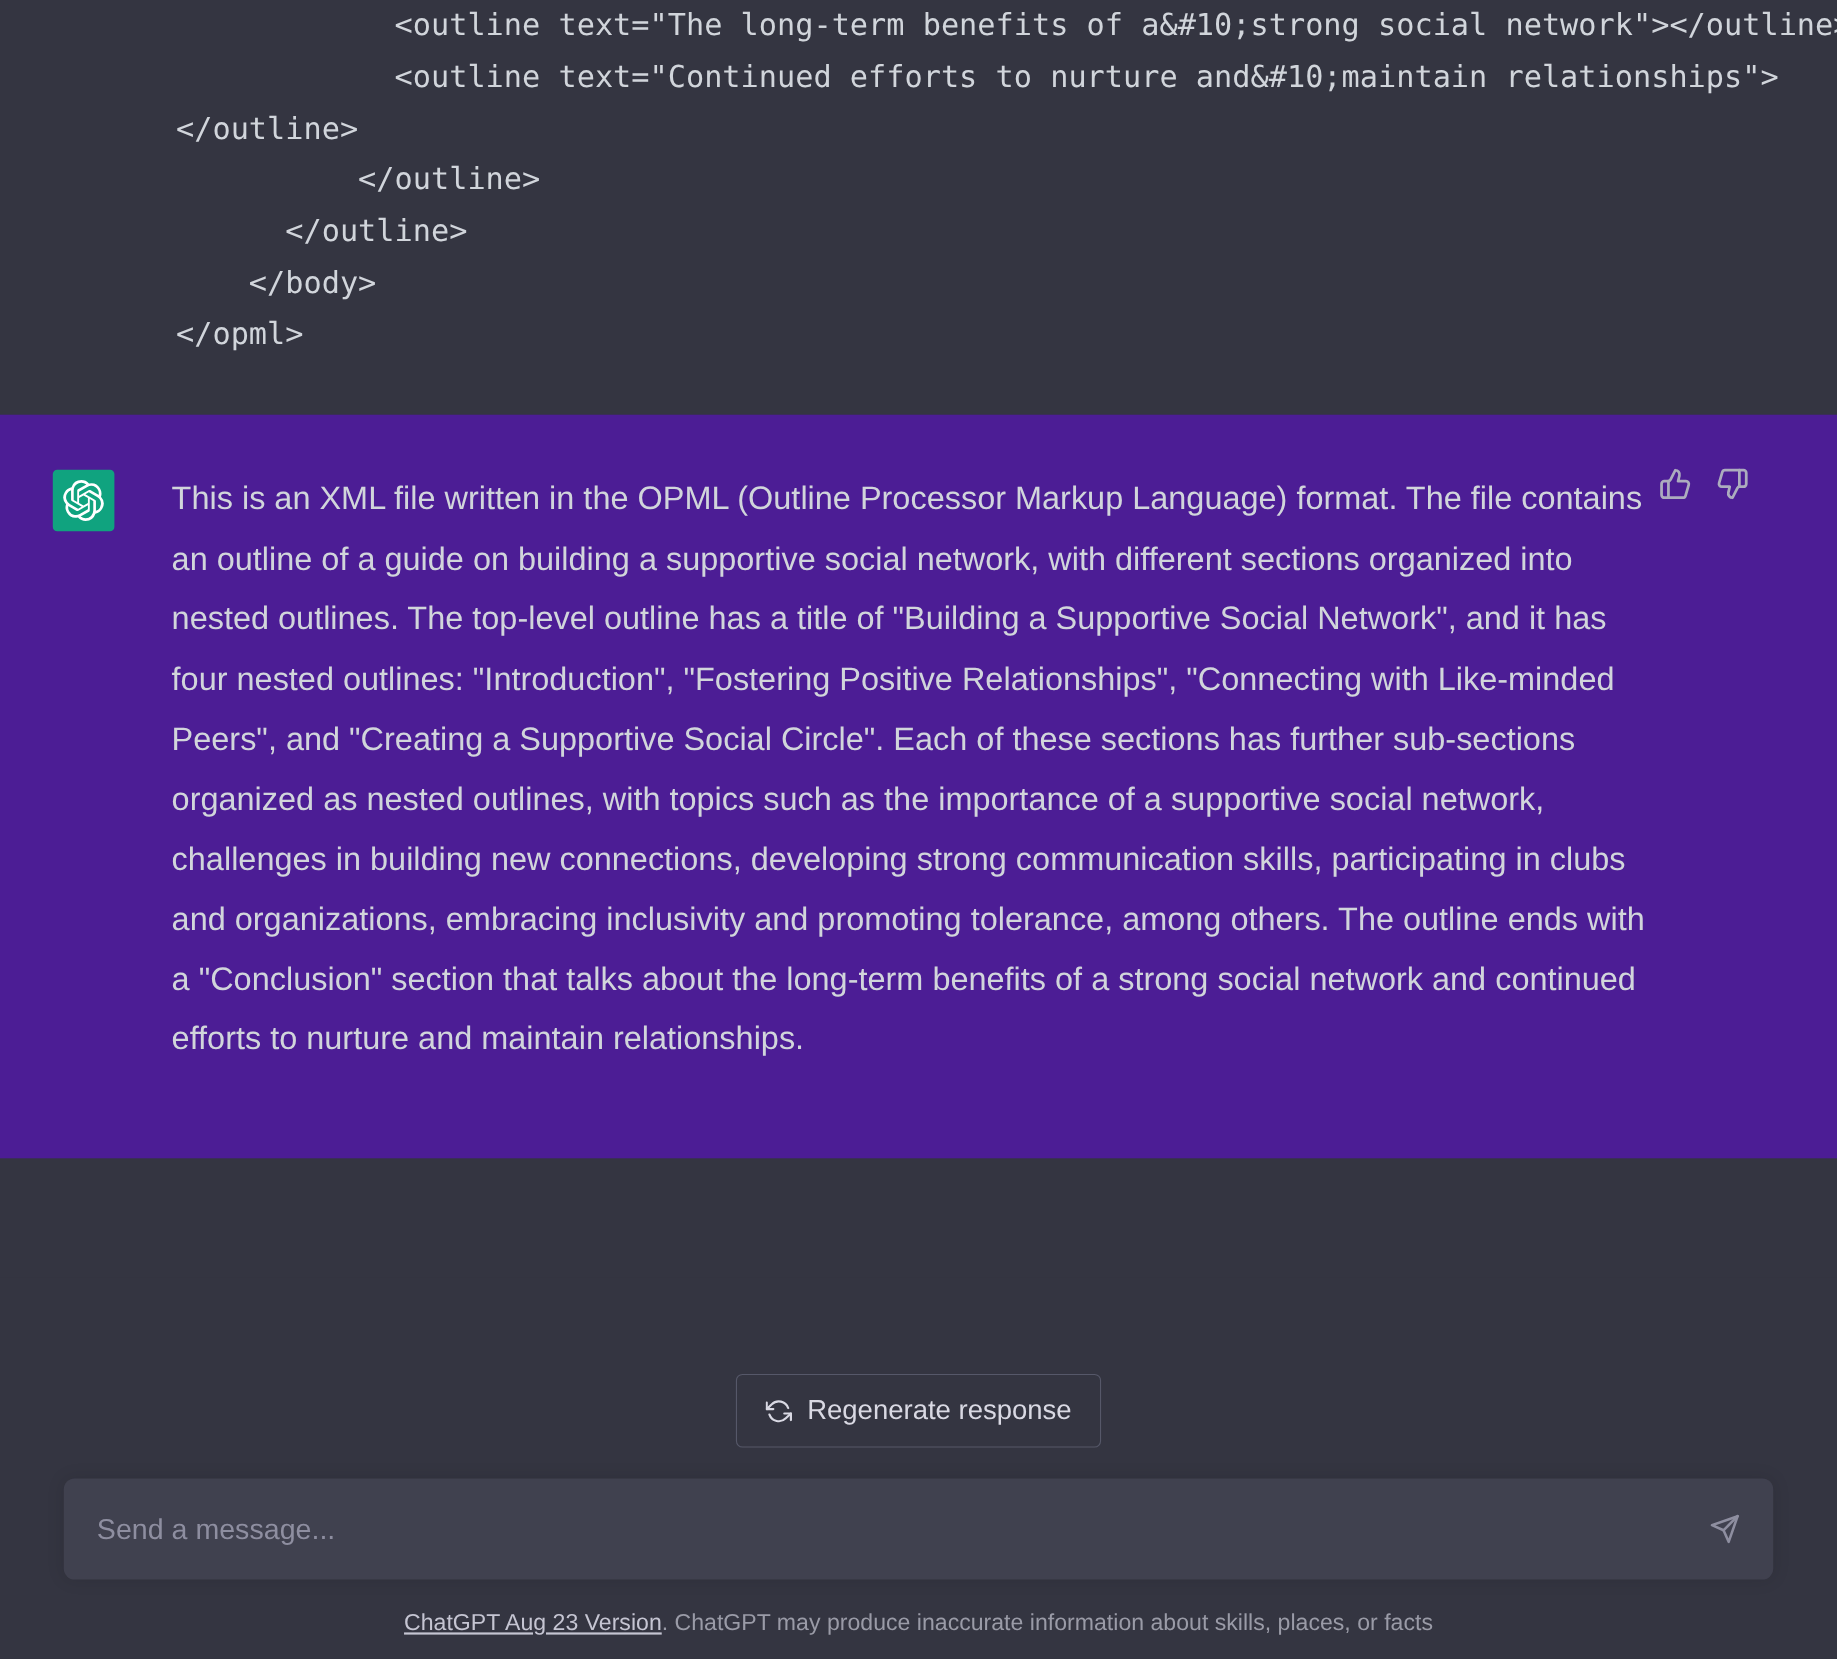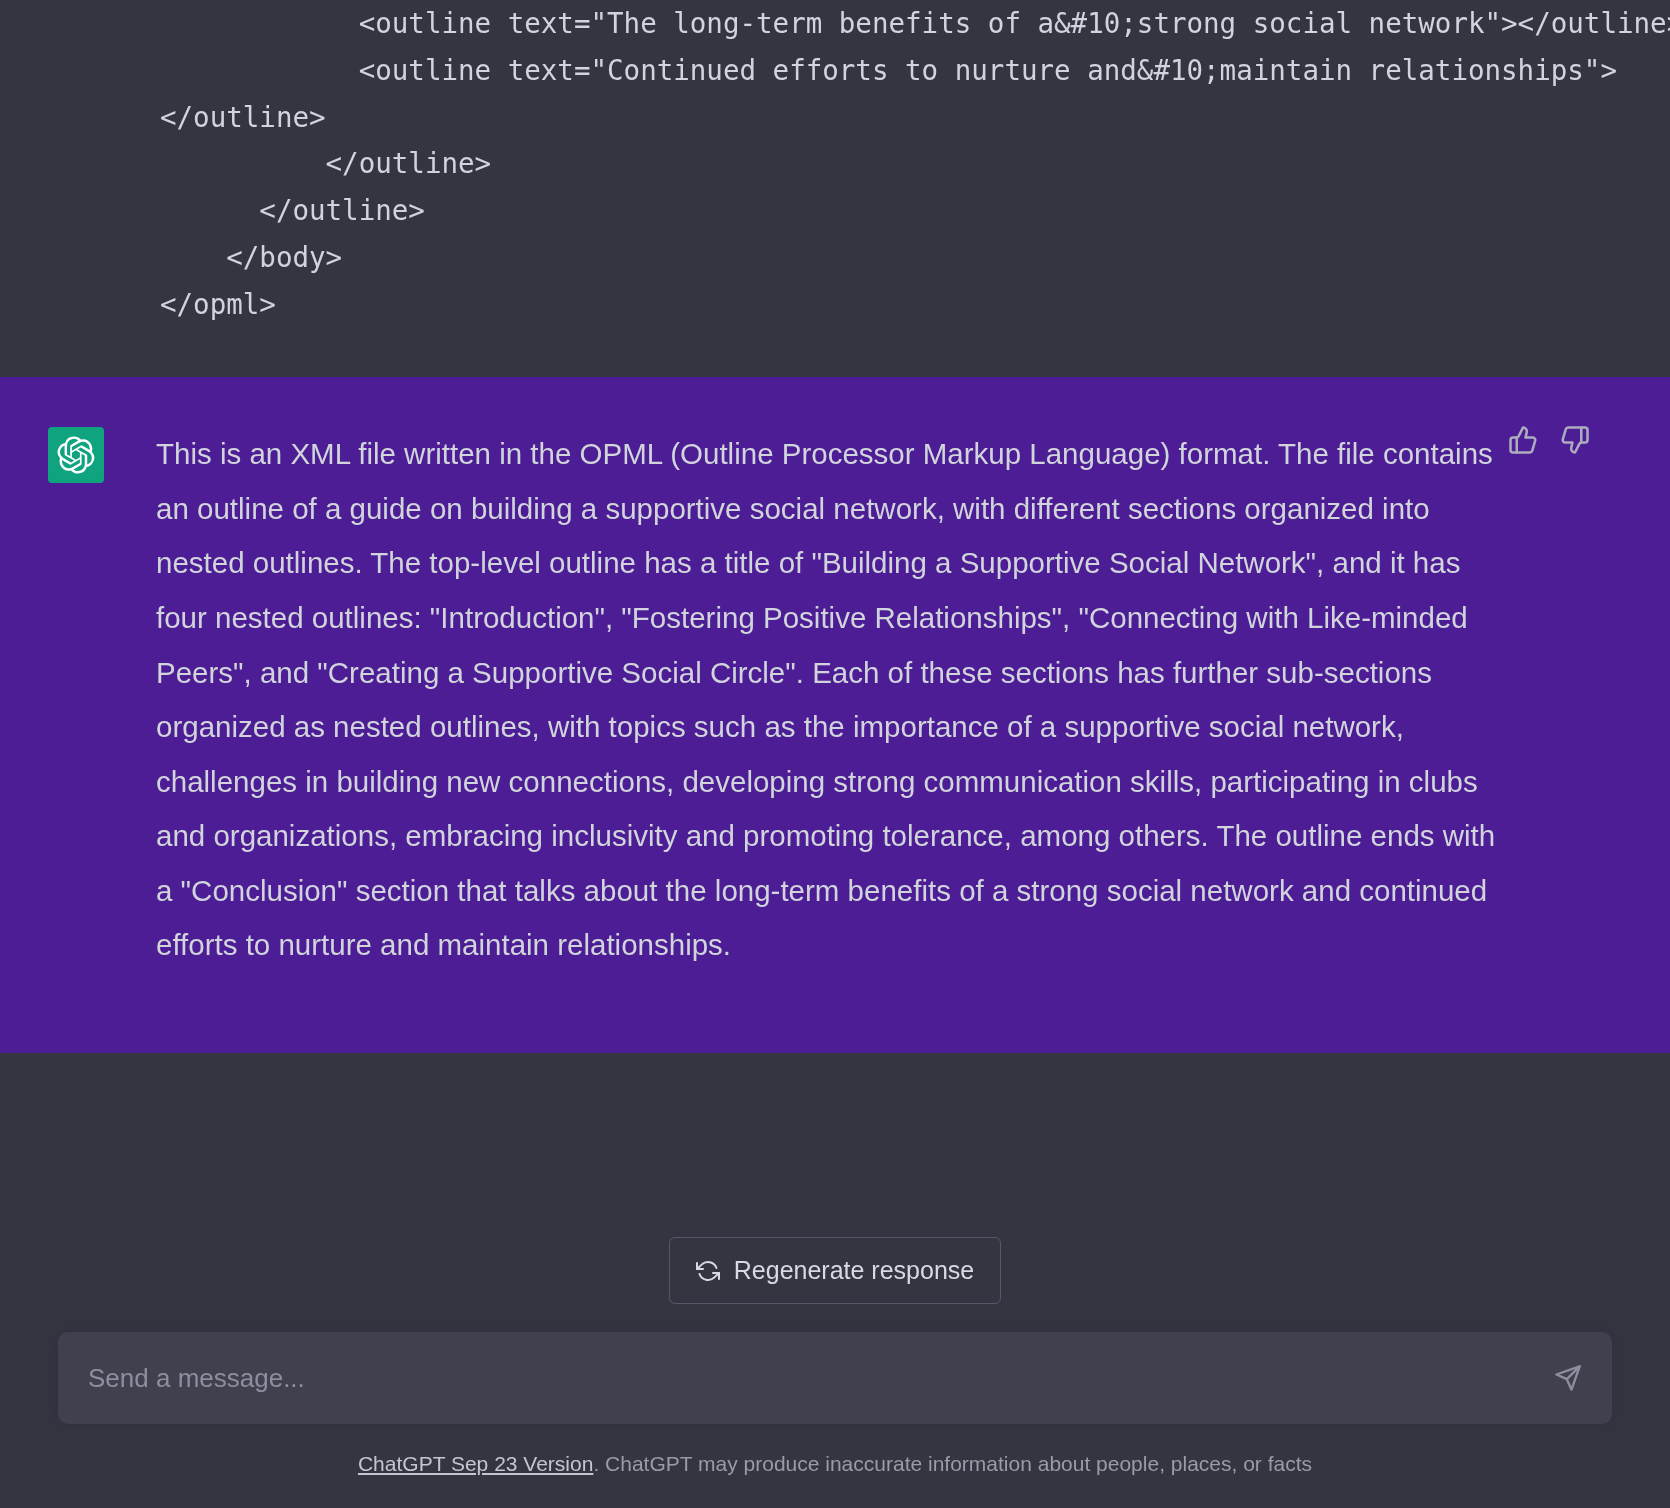--- a/index.html
+++ b/index.html
@@ -63,21 +63,21 @@
   gap: 22px;
 }
 .feedback-btn {
   width: 30px;
   height: 30px;
   color: #acacbe;
   cursor: pointer;
 }
 .bottom-area {
   background: #343541;
-  padding: 88px 0 12px 0;
+  padding: 88px 0 0 0;
   position: relative;
 }
 .bottom-area::before {
   content: "";
   position: absolute;
   top: 0; left: 0; right: 0;
   height: 88px;
   background: linear-gradient(180deg, rgba(53,55,64,0) 0%, #343541 60%);
   pointer-events: none;
 }
@@ -184,15 +184,15 @@
   <div class="input-row">
     <div class="input-box">
       <input type="text" placeholder="Send a message..." style="">
       <svg class="send-icon" viewBox="0 0 24 24" fill="none" stroke="currentColor" stroke-width="2" stroke-linecap="round" stroke-linejoin="round">
           <line x1="22" y1="2" x2="11" y2="13"></line>
           <polygon points="22 2 15 22 11 13 2 9 22 2"></polygon>
         </svg>
     </div>
   </div>
   <div class="disclaimer">
-    <span class="version">ChatGPT Sep 23 Version</span><span>. ChatGPT may produce inaccurate information about people, places, or facts</span>
+    <span class="version">ChatGPT Aug 23 Version</span><span>. ChatGPT may produce inaccurate information about skills, places, or facts</span>
   </div>
 </div>
 
 </body></html>

